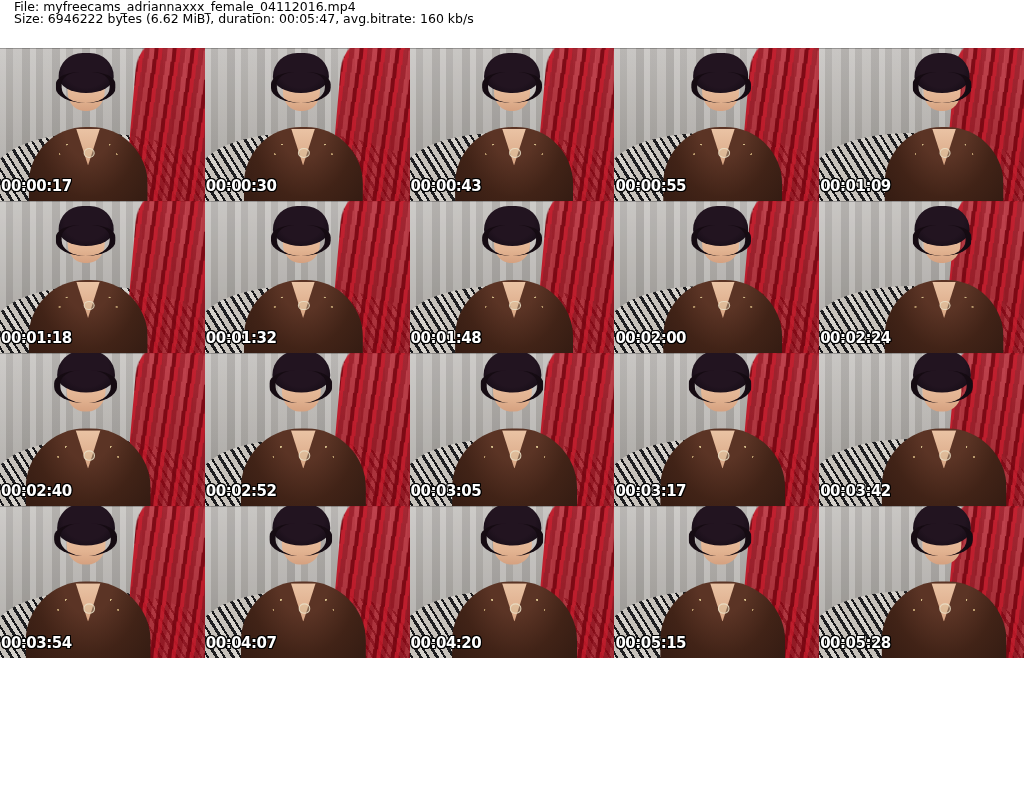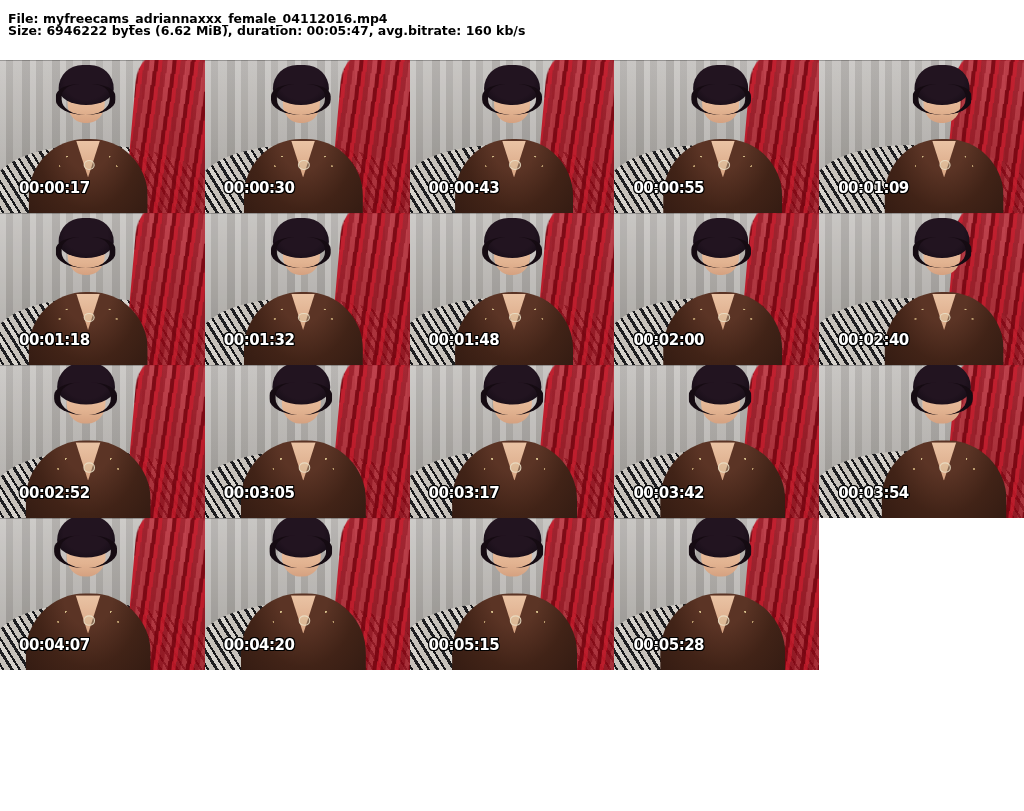--- a/index.html
+++ b/index.html
@@ -9,29 +9,28 @@
     height: 811px;
     overflow: hidden;
     background: #ffffff;
     font-family: "DejaVu Sans", sans-serif;
   }
 
   
   .meta-header {
     box-sizing: border-box;
     height: 48px;
-    padding: 1px 0 0 8px;
+    padding: 1px 0 0 14px;
     background: #ffffff;
     color: #000000;
-    font-weight: bold;
+    font-weight: normal;
     font-size: 12.5px;
     line-height: 11.7px;
     white-space: nowrap;
     overflow: hidden;
-    margin-top: 12px;
   }
   .meta-line span { display: inline; }
 
   
   .grid {
     display: grid;
     width: 1024px;
     height: 763px;
     grid-template-columns: repeat(5, 1fr);
     grid-template-rows: repeat(5, 1fr);
@@ -148,32 +147,31 @@
   .thumb:nth-child(5n+3) { --fx: 1%; }
   .thumb:nth-child(5n+4) { --fx: 3%; }
   .thumb:nth-child(5n+5) { --fx: 11%; }
   
   .thumb:nth-child(n+11) { --fs: 1.05; }
   .thumb:nth-child(n+21) { --fs: 1.12; }
 
   
   .ts {
     position: absolute;
-    left: 1px; bottom: 16px;
+    left: 1px; bottom: 6px;
     z-index: 5;
     color: #ffffff;
     font-weight: bold;
     font-size: 15px;
     letter-spacing: -0.5px;
     text-shadow:
       -1px -1px 0 #000, 1px -1px 0 #000,
       -1px  1px 0 #000, 1px  1px 0 #000,
       -1px  0   0 #000, 1px  0   0 #000,
        0   -1px 0 #000, 0    1px 0 #000;
-    padding-left: 18px;
   }
 </style>
 </head>
 <body>
 
 <div class="sheet">
 
   <header class="meta-header">
     <div class="meta-line">
       <span>File:</span>
@@ -277,20 +275,30 @@
     <span class="ts">00:02:00</span>
   </div>
       <div class="thumb">
     <div class="couch"></div>
     <div class="curtain"></div>
     <div class="figure">
       <div class="face"></div>
       <div class="hair"></div>
       <div class="body"></div>
     </div>
+    <span class="ts">00:02:24</span>
+  </div>
+      <div class="thumb">
+    <div class="couch"></div>
+    <div class="curtain"></div>
+    <div class="figure">
+      <div class="face"></div>
+      <div class="hair"></div>
+      <div class="body"></div>
+    </div>
     <span class="ts">00:02:40</span>
   </div>
       <div class="thumb">
     <div class="couch"></div>
     <div class="curtain"></div>
     <div class="figure">
       <div class="face"></div>
       <div class="hair"></div>
       <div class="body"></div>
     </div>

